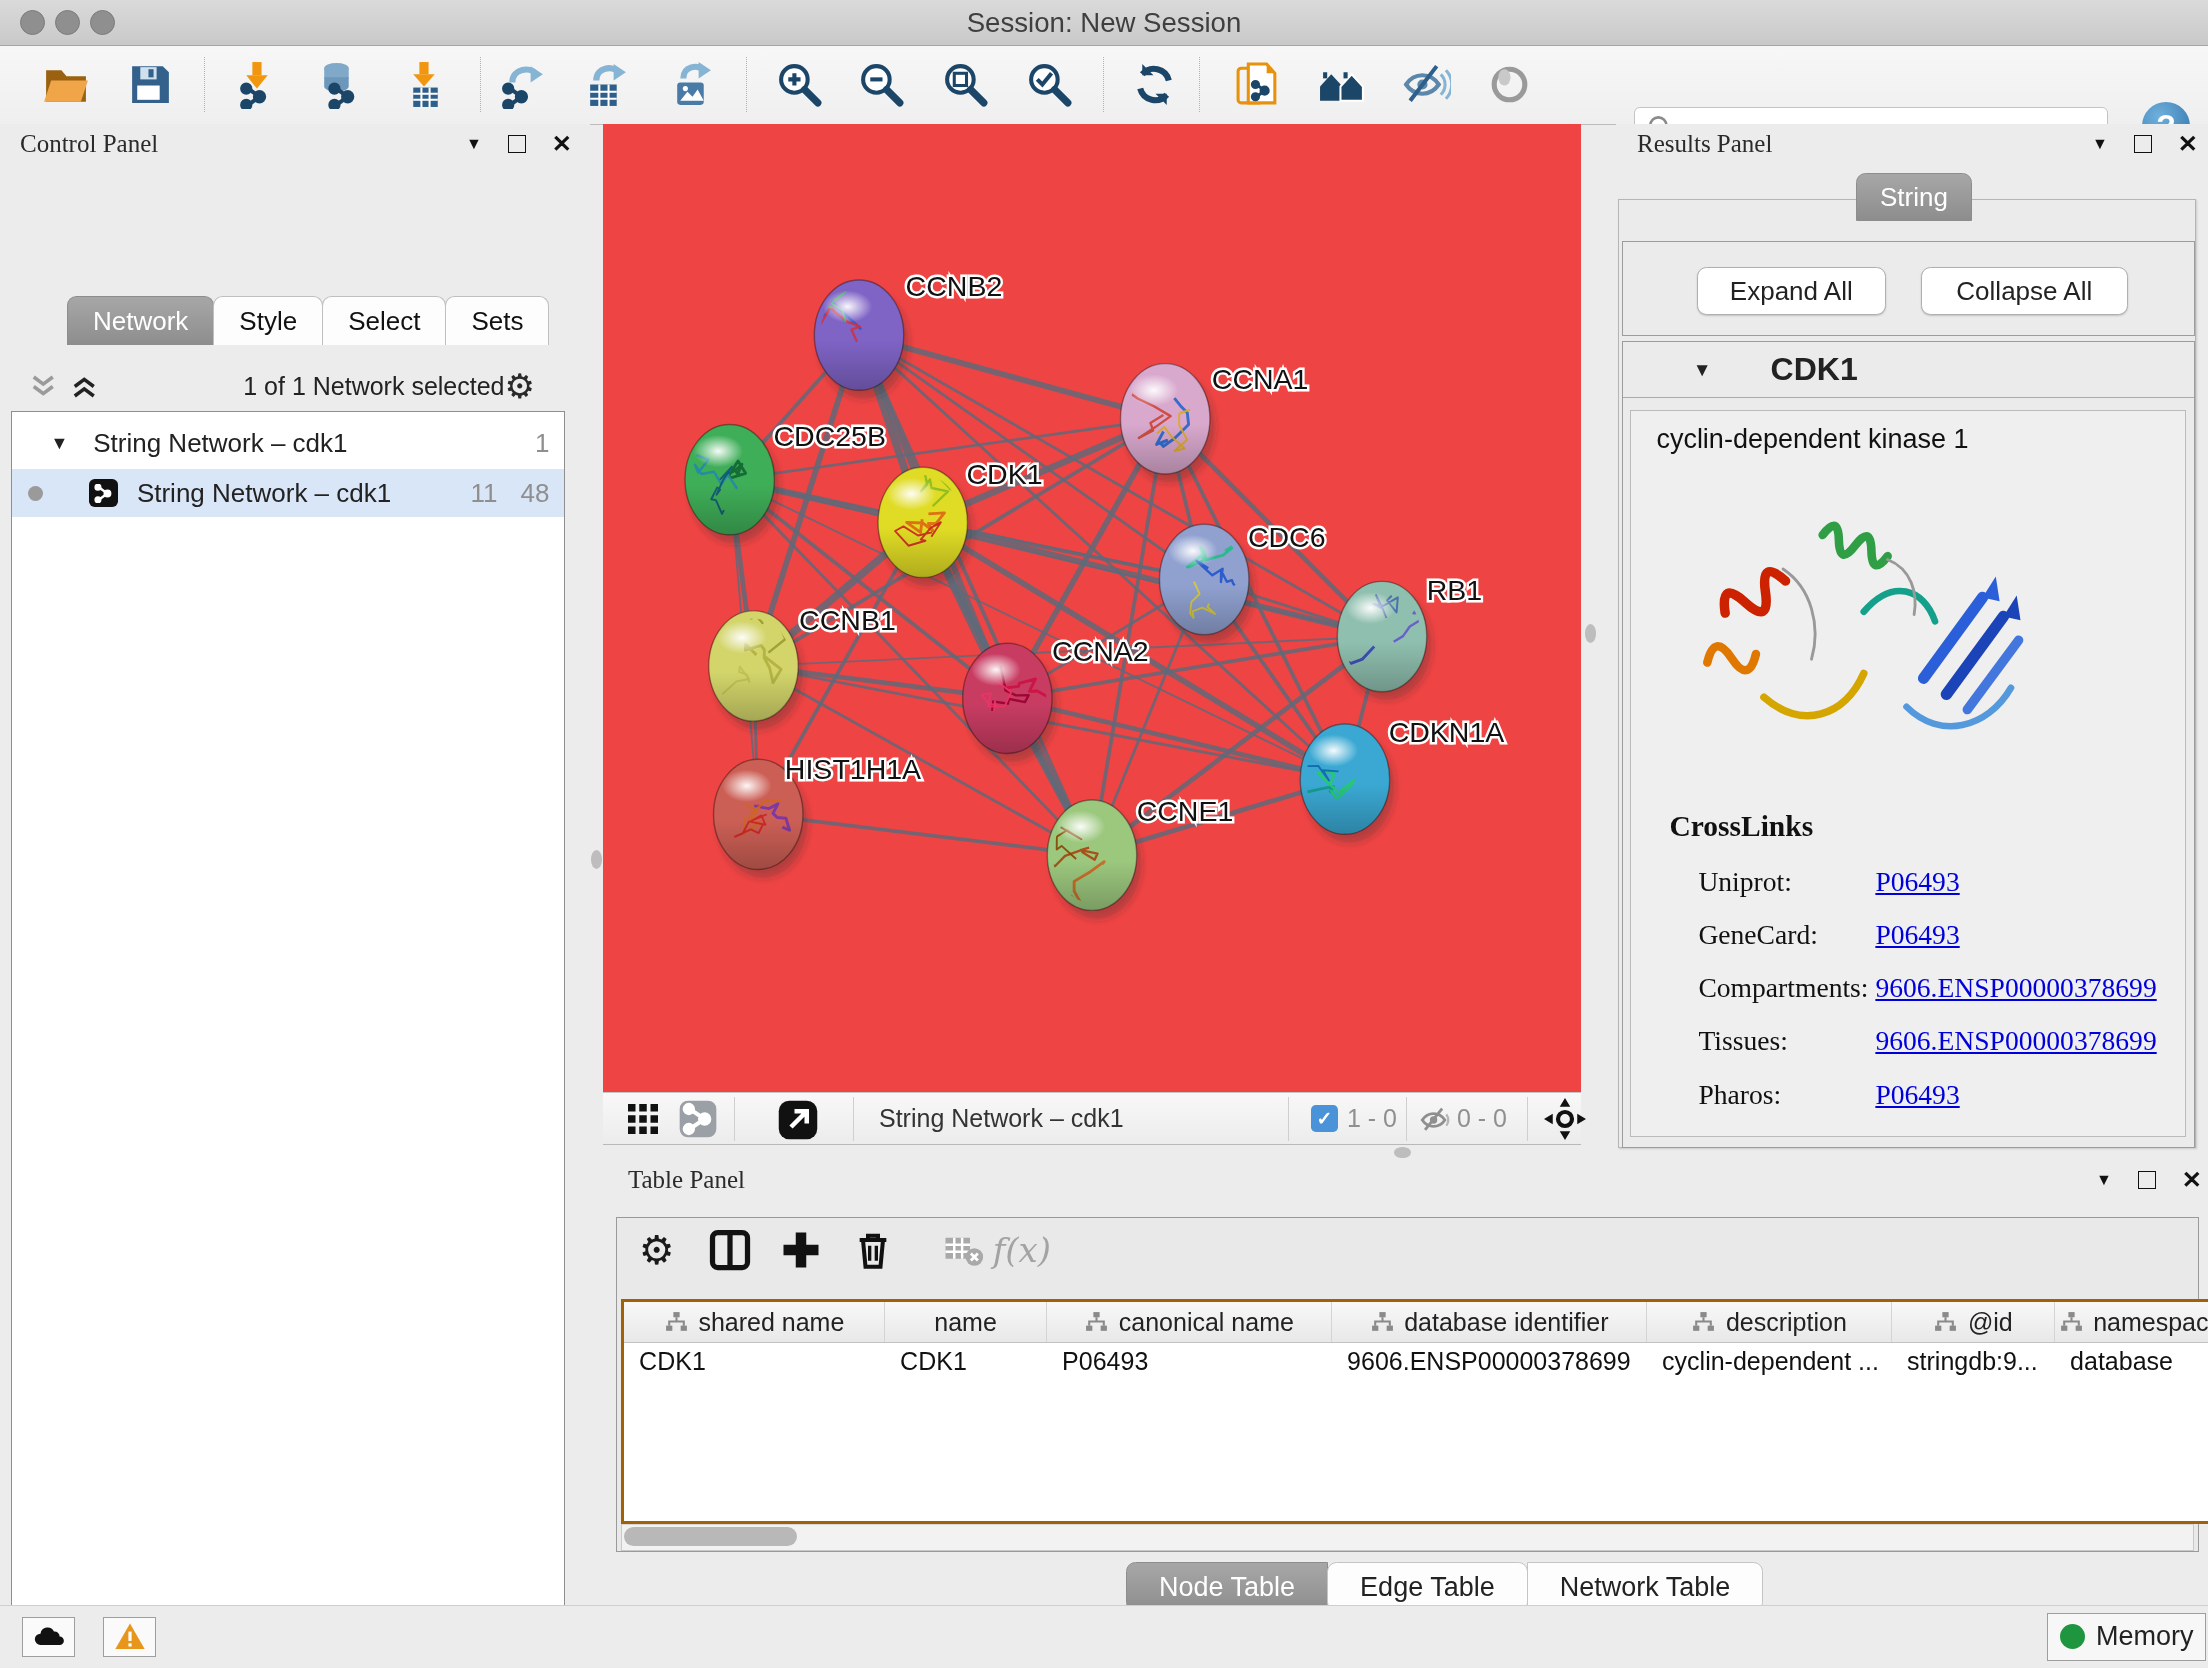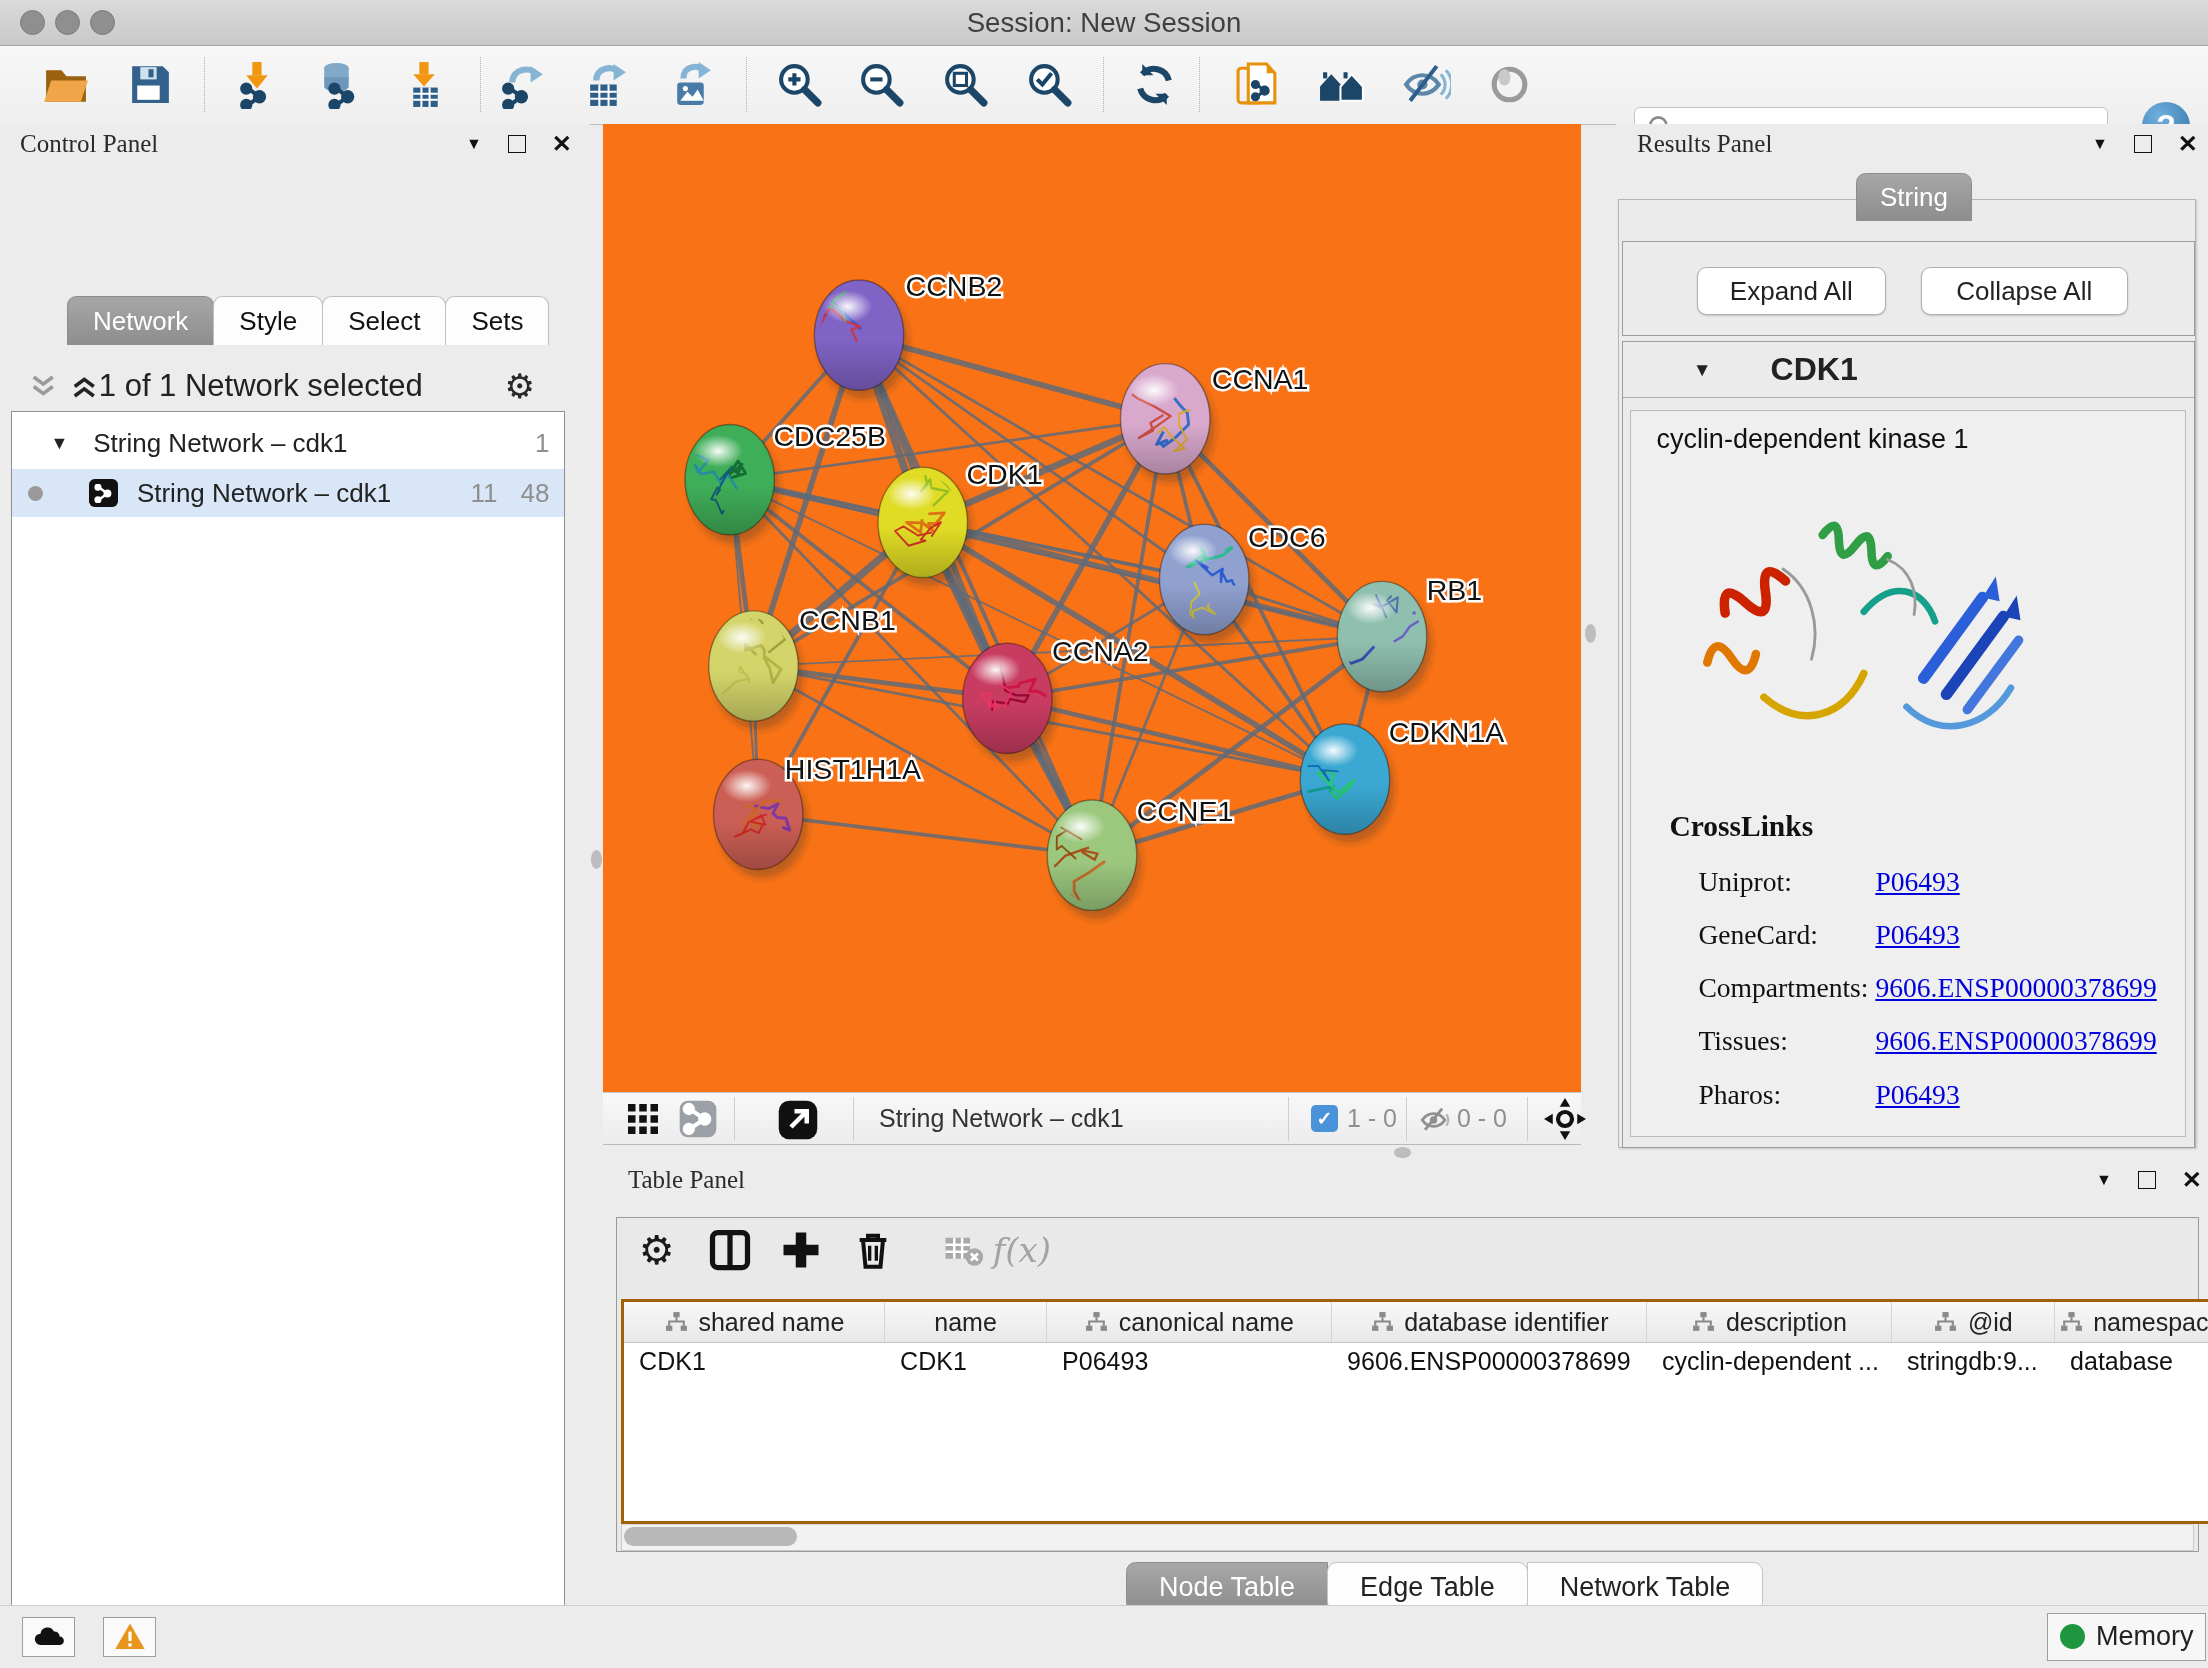--- a/index.html
+++ b/index.html
@@ -47,21 +47,21 @@
   #cp-info{position:absolute;left:0;top:240px;width:590px;height:44px;display:flex;align-items:center;}
   #cp-list{position:absolute;left:11.4px;top:287px;width:552px;height:1286px;background:#fff;
     border:1px solid #8f8f8f;}
   .tree-row{position:absolute;left:0;width:100%;height:48px;display:flex;align-items:center;font-size:26px;}
   .tree-row.sel{background:#d9e6f7;}
   .cnt{color:#8f8f8f;}
   #net-glyph{width:28.5px;height:28.5px;border-radius:5.7px;background:#111;display:flex;
     align-items:center;justify-content:center;}
 
   
-  #canvas{position:absolute;left:603px;top:124px;width:978px;height:968px;background:#f97316;}
+  #canvas{position:absolute;left:603px;top:124px;width:978px;height:968px;background:#ef4444;}
   #canvas-toolbar{position:absolute;left:603px;top:1092px;width:978px;height:51px;
     background:linear-gradient(#f8f8f8,#ececec);border-top:1px solid #c6c6c6;border-bottom:1px solid #b9b9b9;}
   .ct-sep{position:absolute;top:3.8px;height:44px;border-left:1px solid #cfcfcf;}
   .ct-item{position:absolute;display:flex;align-items:center;justify-content:center;}
   #ct-title{font-size:25px;color:#333;}
   .ct-count{font-size:25px;color:#8f8f8f;}
   .dot-grip{position:absolute;background:#bdbdbd;border-radius:50%;}
 
   
   #results-panel{position:absolute;left:1616px;top:124px;width:593px;height:1035px;background:#ececec;}
@@ -321,21 +321,21 @@
         <div class="tab">Select</div>
         <div class="tab">Sets</div>
       </div>
     <div id="cp-info">
       <svg width="28.5" height="25" viewBox="0 0 24 20" style="margin-left:28.5px">
           <path d="M4 2 l8 6 8-6 M4 10 l8 6 8-6" fill="none" stroke="#9a9a9a" stroke-width="3"></path>
         </svg>
       <svg width="28.5" height="25" viewBox="0 0 24 20" style="margin-left:13.3px">
           <path d="M4 18 l8-6 8 6 M4 10 l8-6 8 6" fill="none" stroke="#222" stroke-width="3"></path>
         </svg>
-      <span style="flex:1;text-align:left;font-size:31px">1 of 1 Network selected</span>
+      <span style="flex:1;text-align:right;font-size:25px">1 of 1 Network selected</span>
       <span style="margin-right:55px;font-size:34px;color:#2a2a2a">⚙</span>
     </div>
     <div id="cp-list">
       <div class="tree-row" style="top:7.6px">
         <span style="margin-left:38px;font-size:18px">▼</span>
         <span style="margin-left:25px">String Network – cdk1</span>
         <span class="cnt" style="margin-left:auto;margin-right:15px">1</span>
       </div>
       <div class="tree-row sel" style="top:57px">
         <span style="margin-left:16px;width:15px;height:15px;border-radius:50%;background:#9a9a9a"></span>

